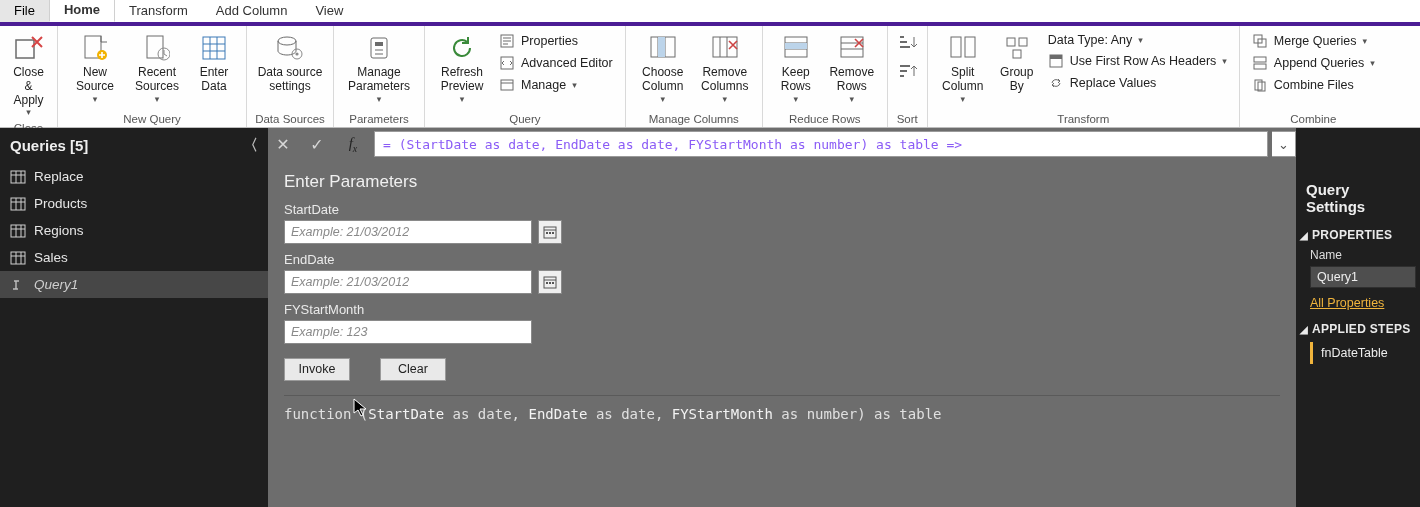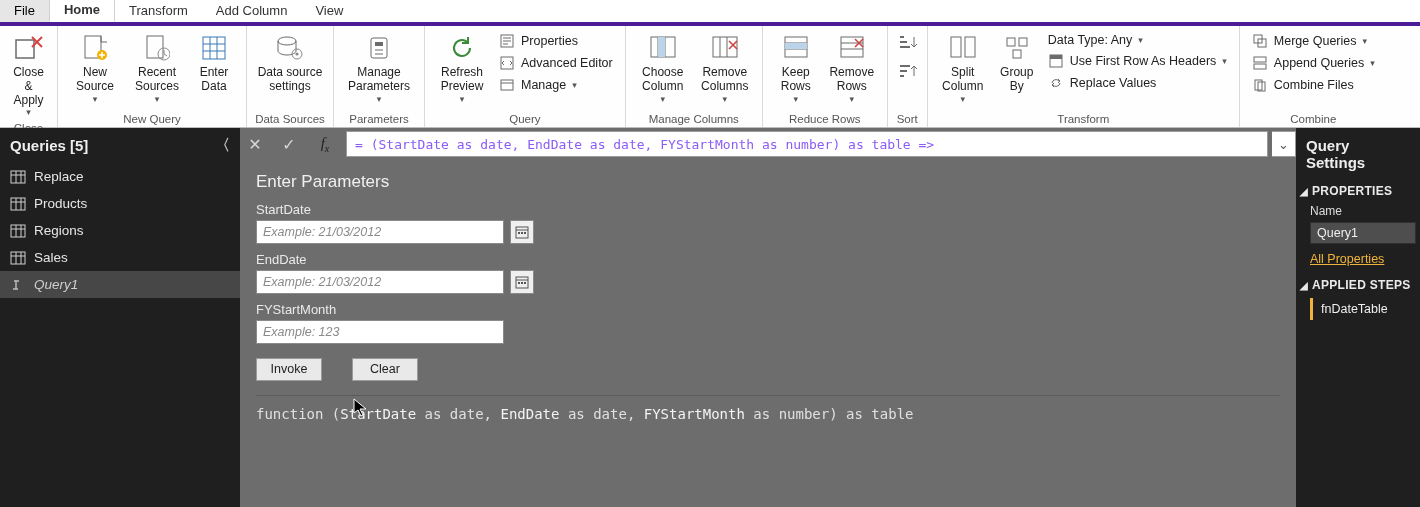--- a/index.html
+++ b/index.html
@@ -20,21 +20,21 @@
   .big-btn .lbl { margin-top:2px; }
   .drop { font-size:9px; color:#555; }
   .mini-col { display:flex; flex-direction:column; gap:4px; padding:2px 4px; }
   .mini-item { display:flex; align-items:center; gap:6px; font-size:12.5px; cursor:pointer; padding:1px 2px; white-space:nowrap;}
   .mini-item .mico { width:16px; height:16px; display:inline-flex; align-items:center; justify-content:center; }
 
   
   .main { flex:1; display:flex; min-height:0; }
 
   
-  .queries-pane { width:240px; background:#1f1f1f; color:#ddd; display:flex; flex-direction:column; }
+  .queries-pane { width:268px; background:#1f1f1f; color:#ddd; display:flex; flex-direction:column; }
   .queries-header { display:flex; align-items:center; justify-content:space-between; padding:8px 10px; font-size:15px; font-weight:600; color:#eee; }
   .queries-header .chev { color:#bbb; font-size:15px; }
   .q-item { display:flex; align-items:center; gap:8px; padding:6px 10px; font-size:13.5px; color:#e6e6e6; cursor:pointer; }
   .q-item .qico { width:16px; height:14px; display:inline-flex; }
   .q-item.selected { background:#474747; color:#cfcfcf; font-style:italic; }
   .q-item.fn .qico svg path { stroke:#bfbfbf; }
 
   
   .center { flex:1; display:flex; flex-direction:column; background:#6d6d6d; min-width:0; }
   .formula-bar { height:32px; display:flex; align-items:center; background:#6d6d6d; padding:2px 0 2px 0; gap:4px; }
@@ -51,21 +51,21 @@
   .param-input::placeholder { color:#8a8a8a; font-style:italic; }
   .date-btn { width:24px; height:24px; background:#efefef; border:1px solid #8a8a8a; display:flex; align-items:center; justify-content:center; cursor:pointer; }
   .btn-row { display:flex; gap:30px; margin-top:14px; }
   .btn { width:66px; height:23px; background:#e9e9e9; border:1px solid #9a9a9a; font-size:12.5px; cursor:pointer; text-align:center; line-height:21px; color:#222; }
   .divider { height:1px; background:#5a5a5a; margin:14px 0 10px 0; }
   .sig { font-family: Consolas, monospace; font-size:14px; color:#e0e0e0; }
   .sig .pname { color:#f3f3f3; }
 
   
   .settings-pane { width:124px; min-width:124px; background:#1f1f1f; color:#eee; display:flex; flex-direction:column; }
-  .settings-header { padding:9px 10px; font-size:15px; font-weight:600; }
+  .settings-header { padding:9px 10px; font-size:15px; font-weight:600;margin-top:44px; }
   .sec-head { display:flex; align-items:center; gap:4px; font-size:12px; font-weight:700; color:#eaeaea; padding:4px 6px 4px 4px; letter-spacing:.3px; }
   .sec-head .tri { font-size:10px; }
   .prop-label { font-size:12px; color:#ddd; padding:2px 10px 2px 14px; }
   .prop-input { margin:2px 4px 4px 14px; background:#4e4e4e; border:1px solid #2f2f2f; color:#eee; font-size:12.5px; height:22px; padding:2px 6px; width:calc(100% - 18px); }
   .prop-link { color:#f0b43c; font-size:12.5px; padding:4px 10px 8px 14px; text-decoration:underline; cursor:pointer; }
   .step { margin:2px 0 0 14px; background:transparent; border-left:3px solid #f0b43c; padding:4px 8px; font-size:12.5px; color:#eee; }
 
   
   .cursor-fake { position:absolute; left:353px; top:270px; pointer-events:none; }
   .main-wrap { position:relative; flex:1; display:flex; min-height:0; }

